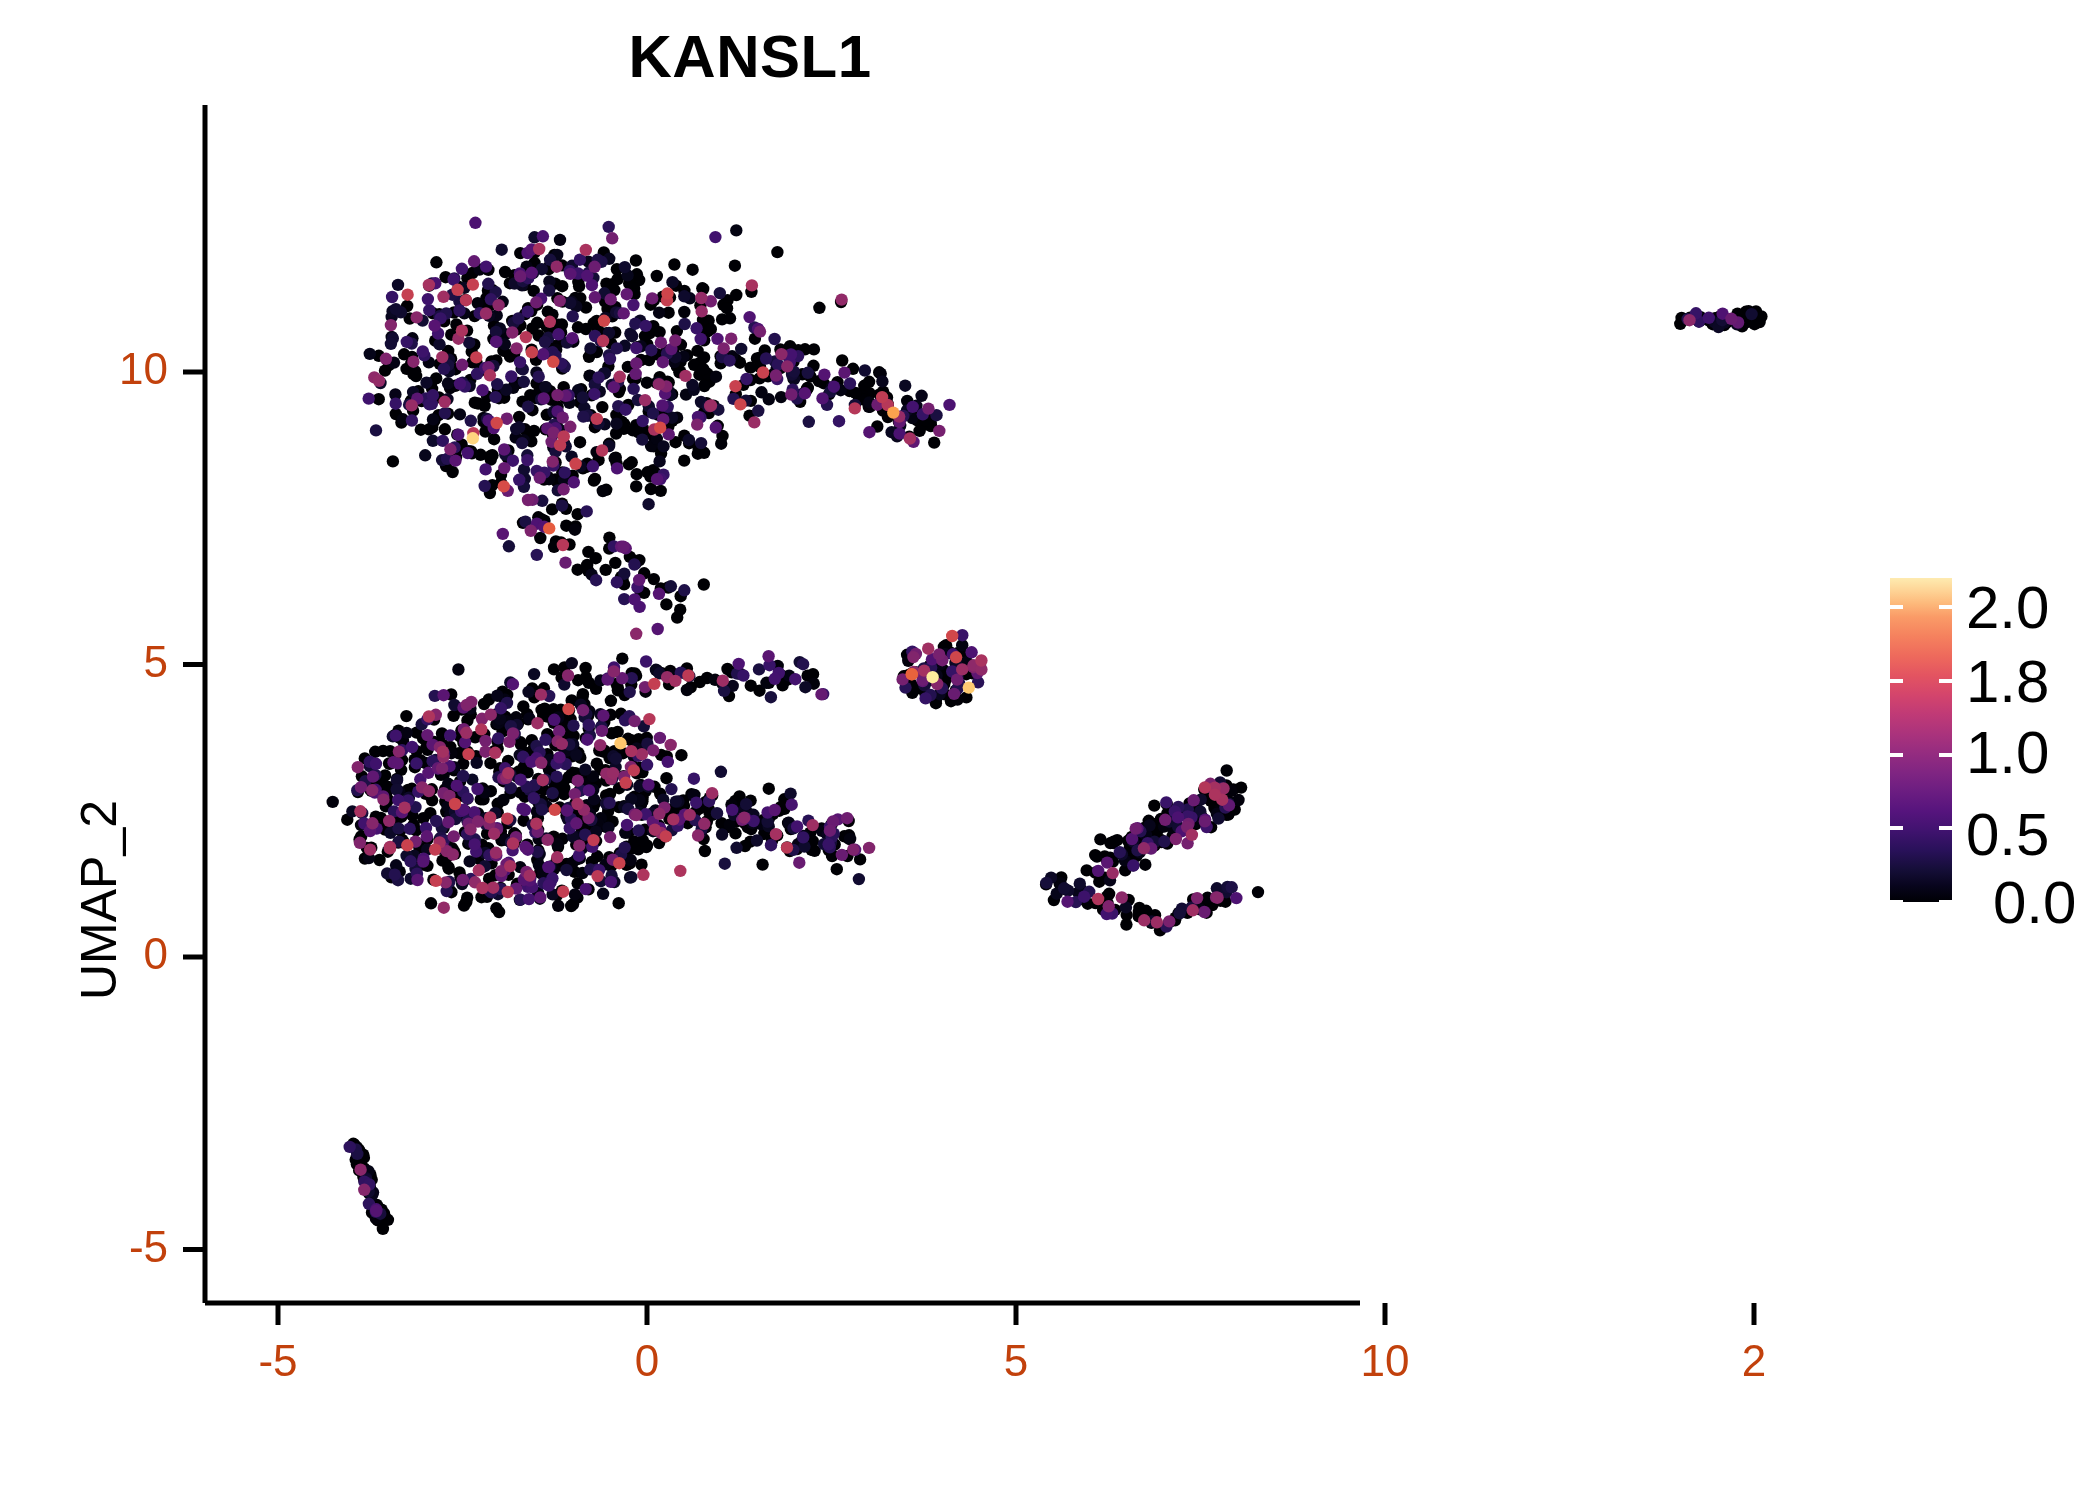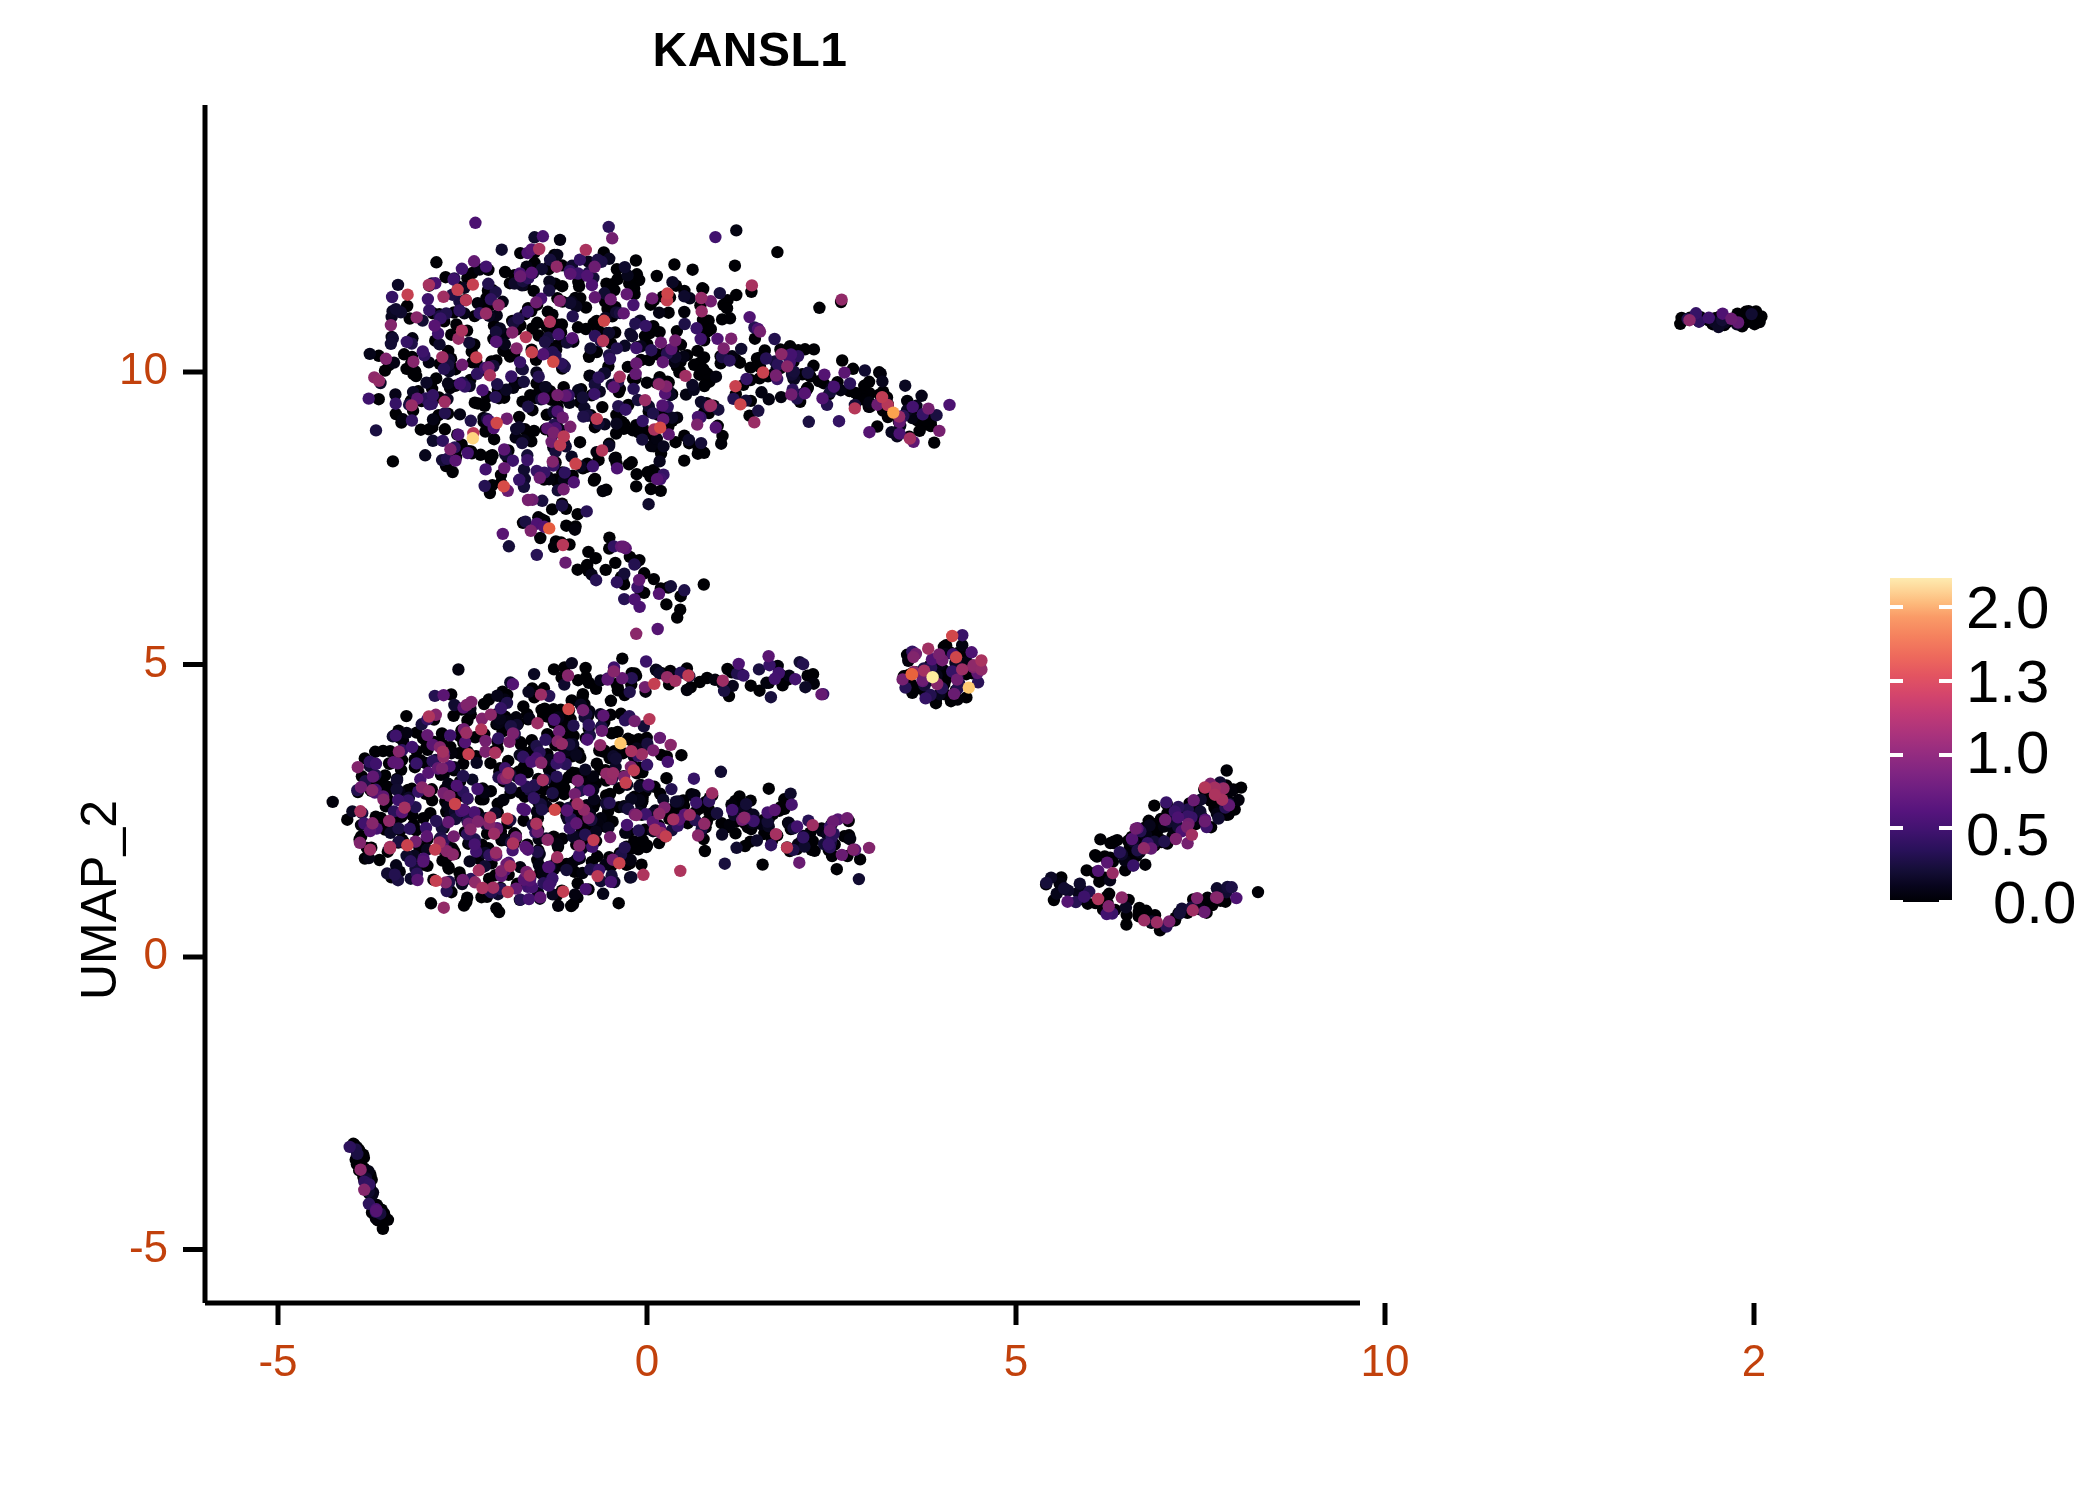--- a/index.html
+++ b/index.html
@@ -19,21 +19,21 @@
     inset: 0;
     width: 2100px;
     height: 1500px;
   }
   #plot-title {
     position: absolute;
     top: 22px;
     left: 0;
     width: 1500px;
     text-align: center;
-    font-size: 48px;
+    font-size: 60px;
     font-weight: bold;
     color: #000000;
     letter-spacing: 0.5px;
     white-space: nowrap;
   }
   #scatter-svg {
     position: absolute;
     top: 0;
     left: 0;
   }
@@ -2734,18 +2734,18 @@
           <div class="cb-tick left" style="top: 101.091px;"></div>
           <div class="cb-tick right" style="top: 101.091px;"></div>
           <div class="cb-tick left" style="top: 27.4545px;"></div>
           <div class="cb-tick right" style="top: 27.4545px;"></div>
         </div>
     </div>
     <div id="legend-labels">
         <div class="legend-label" style="top: 342px; margin-left: 27px;">0.0</div>
         <div class="legend-label" style="top: 274px;">0.5</div>
         <div class="legend-label" style="top: 192px; text-align: center;">1.0</div>
-        <div class="legend-label" style="top: 121.091px;">1.3</div>
+        <div class="legend-label" style="top: 121.091px;">1.8</div>
         <div class="legend-label" style="top: 47.4545px;">2.0</div>
       </div>
   </div>
 
 </div>
 
 </body></html>

